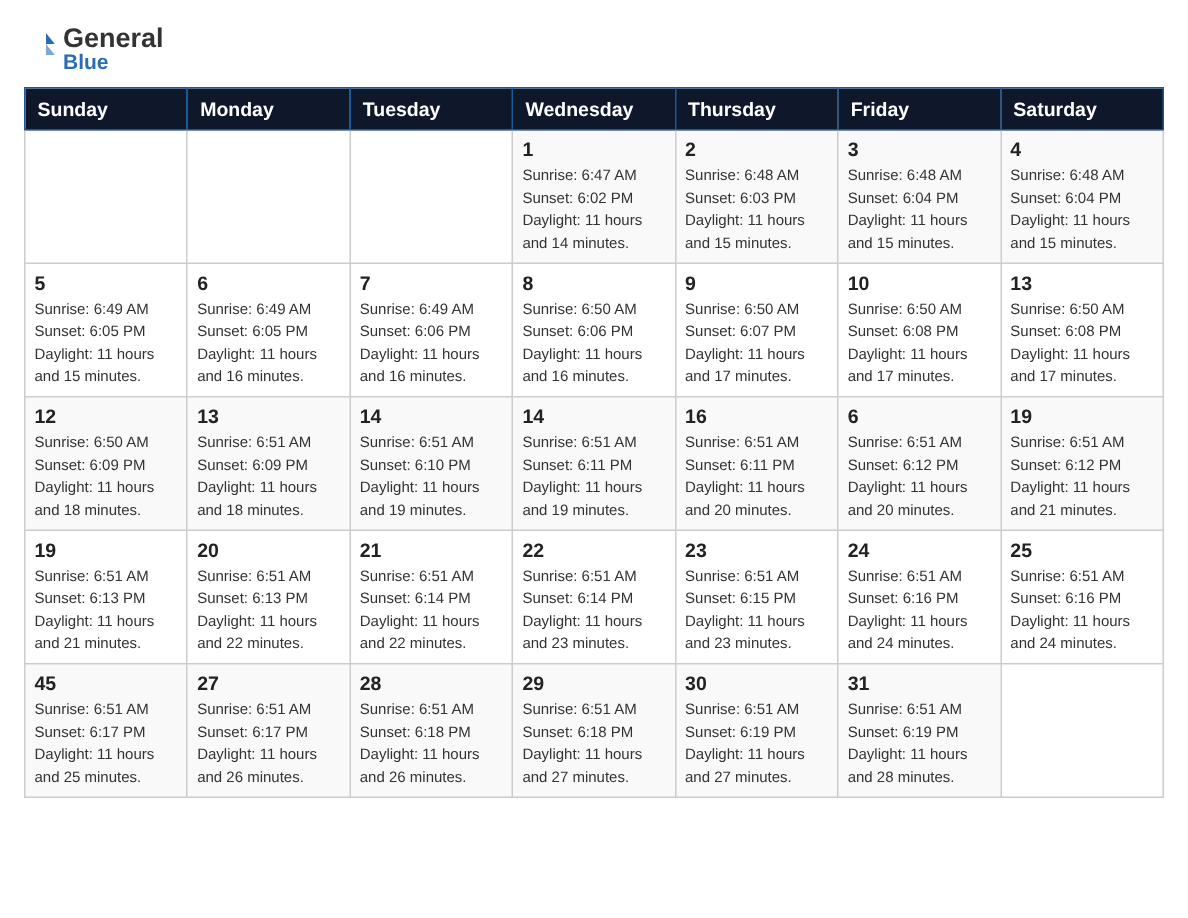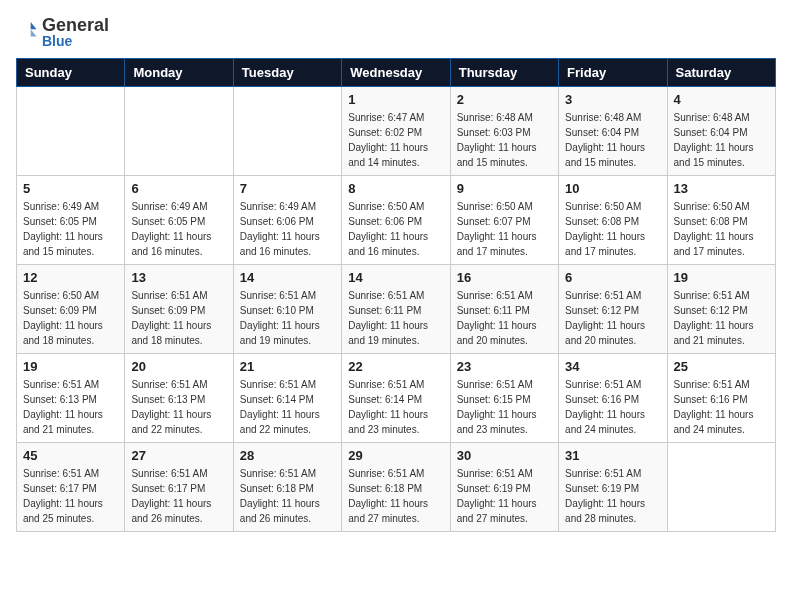--- a/index.html
+++ b/index.html
@@ -220,21 +220,21 @@
         </td>
         <td>
           <div class="cell-day">22</div>
           <div class="cell-info">Sunrise: 6:51 AM<br>Sunset: 6:14 PM<br>Daylight: 11 hours and 23 minutes.</div>
         </td>
         <td>
           <div class="cell-day">23</div>
           <div class="cell-info">Sunrise: 6:51 AM<br>Sunset: 6:15 PM<br>Daylight: 11 hours and 23 minutes.</div>
         </td>
         <td>
-          <div class="cell-day">34</div>
+          <div class="cell-day">24</div>
           <div class="cell-info">Sunrise: 6:51 AM<br>Sunset: 6:16 PM<br>Daylight: 11 hours and 24 minutes.</div>
         </td>
         <td>
           <div class="cell-day">25</div>
           <div class="cell-info">Sunrise: 6:51 AM<br>Sunset: 6:16 PM<br>Daylight: 11 hours and 24 minutes.</div>
         </td>
       </tr>
       <tr>
         <td>
           <div class="cell-day">45</div>

